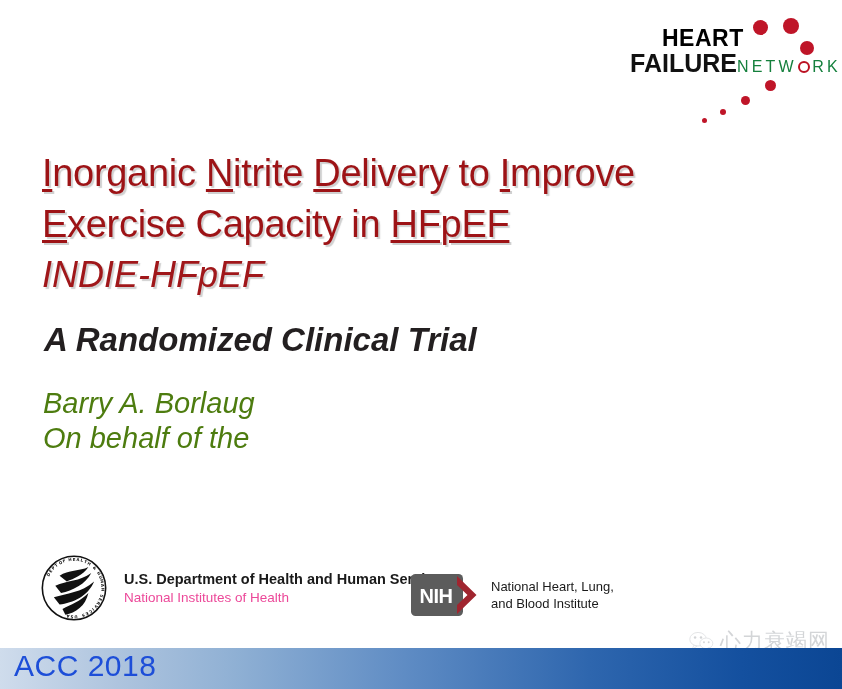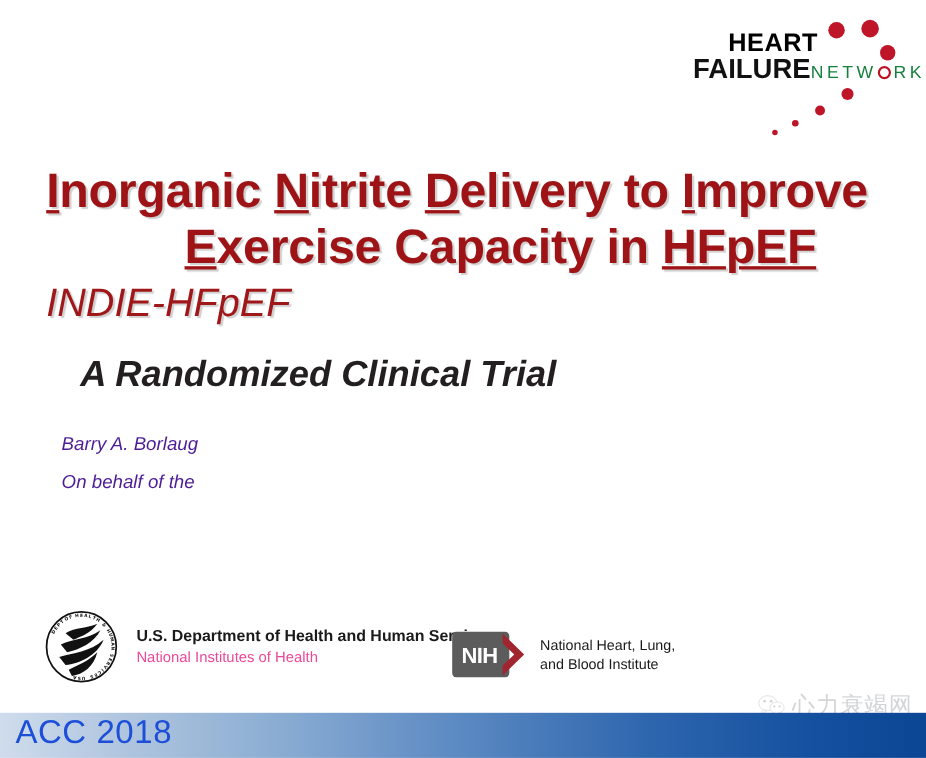--- a/index.html
+++ b/index.html
@@ -79,28 +79,27 @@
 
   
   #title-block {
     position: absolute;
     left: 42px;
     top: 148px;
     width: 700px;
   }
   .title-line {
     font-family: "Liberation Sans", sans-serif;
-    font-weight: bold;
-    font-size: 44px;
+    font-weight: normal;
+    font-size: 38px;
     line-height: 51px;
     color: #9d1316;
     letter-spacing: -0.3px;
     white-space: nowrap;
     text-shadow: 2px 2px 1px rgba(150,150,150,0.45);
-    text-align: right;
   }
   .title-line u {
     text-decoration: underline;
     text-decoration-thickness: 3px;
     text-underline-offset: 3px;
   }
   .acronym-line {
     font-family: "Liberation Sans", sans-serif;
     font-weight: normal;
     font-style: italic;
@@ -116,34 +115,33 @@
     position: absolute;
     left: 44px;
     top: 320px;
     font-family: "Liberation Sans", sans-serif;
     font-weight: bold;
     font-style: italic;
     font-size: 33px;
     line-height: 40px;
     color: #231f20;
     white-space: nowrap;
-    margin-left: 29px;
   }
 
   
   #byline {
     position: absolute;
-    left: 56px;
+    left: 43px;
     top: 386px;
     font-family: "Liberation Sans", sans-serif;
     font-style: italic;
     font-weight: normal;
-    font-size: 17px;
+    font-size: 29px;
     line-height: 35px;
-    color: #4c1d95;
+    color: #4d7c0f;
     white-space: nowrap;
   }
 
   
   #hhs-block {
     position: absolute;
     left: 38px;
     top: 548px;
     display: flex;
     align-items: center;

